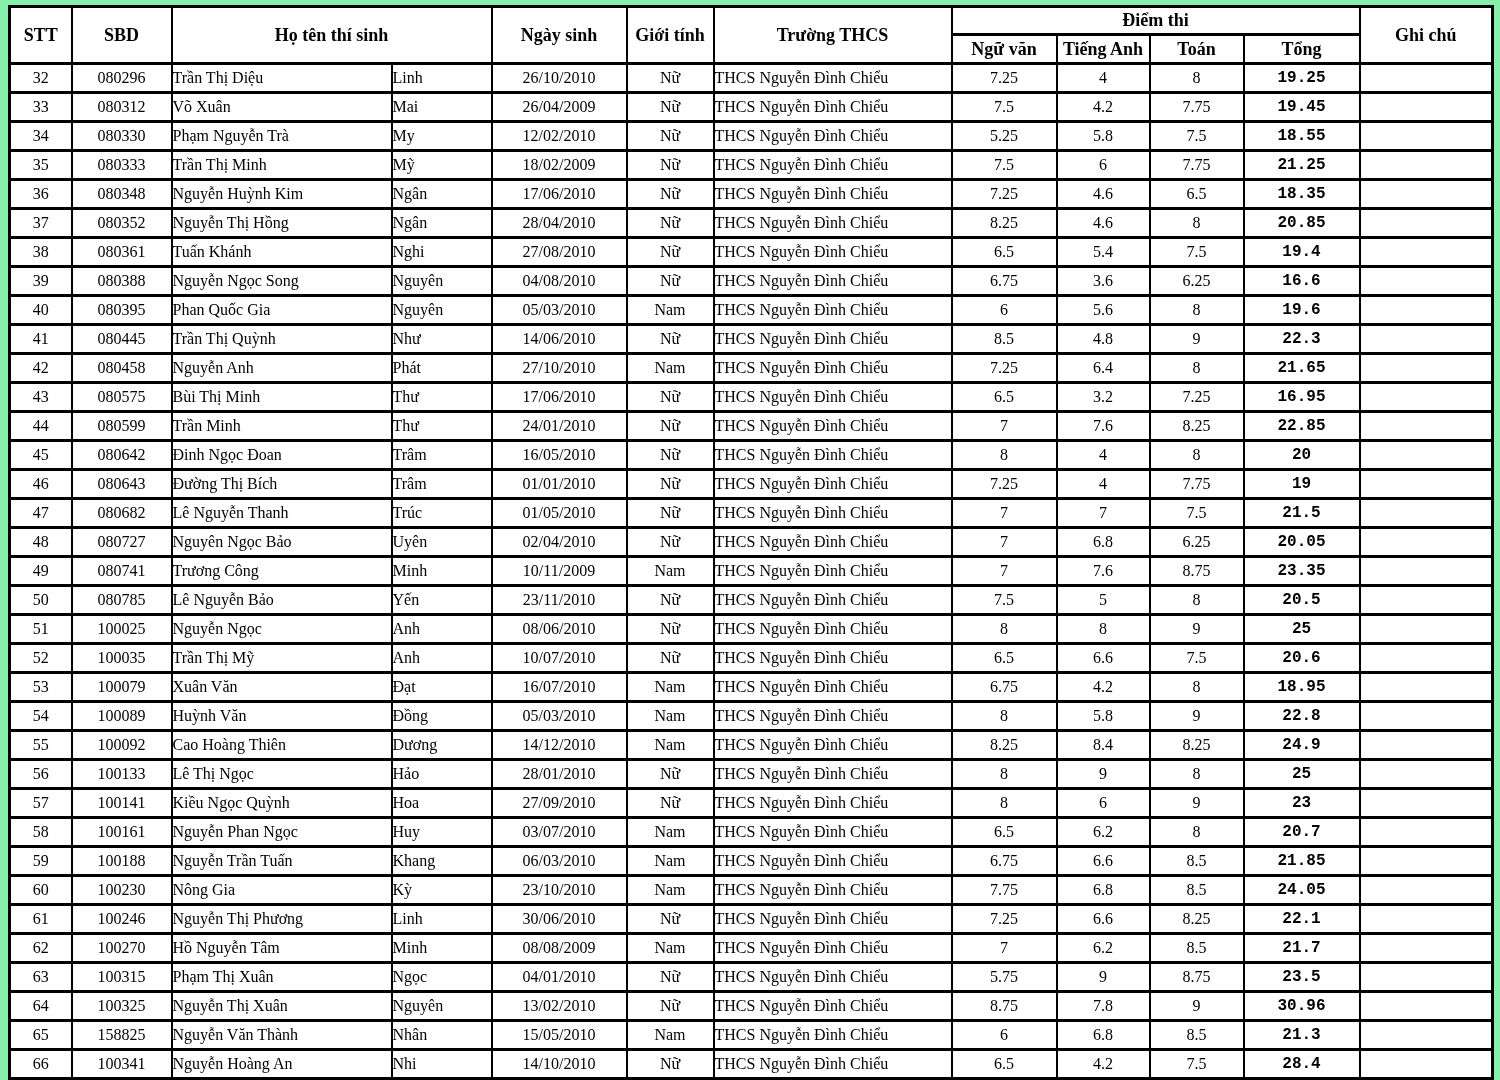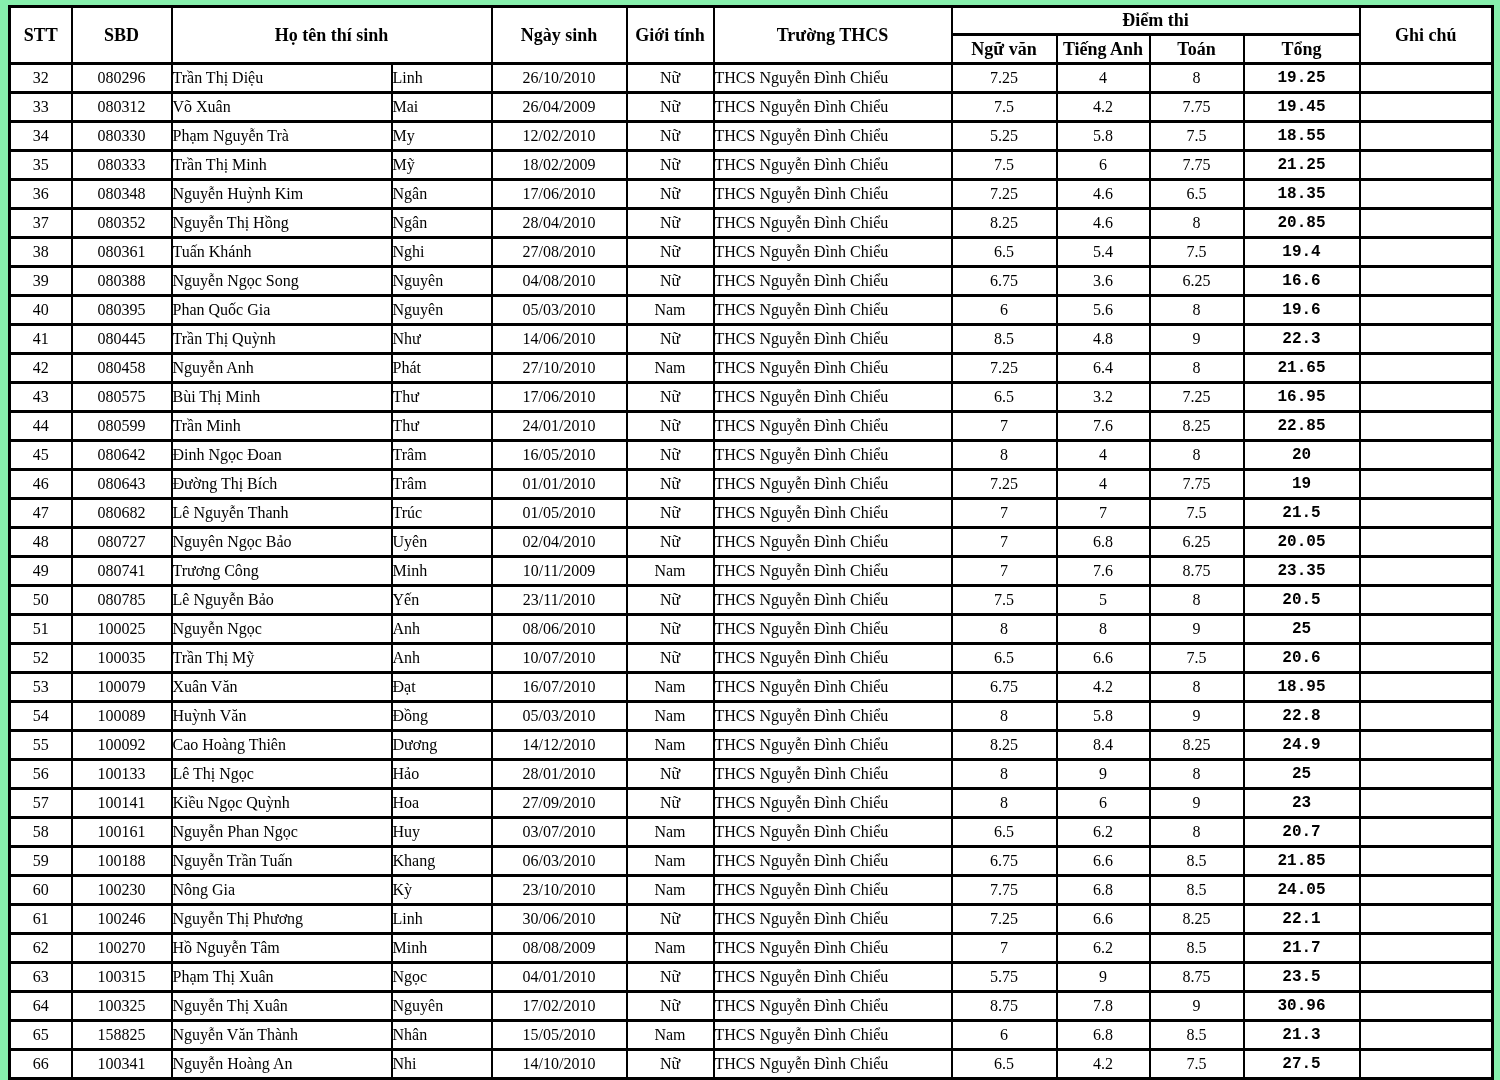--- a/index.html
+++ b/index.html
@@ -543,21 +543,21 @@
     <td>9</td>
     <td>8.75</td>
     <td class="cell-total">23.5</td>
     <td></td>
   </tr>
         <tr>
     <td>64</td>
     <td>100325</td>
     <td class="cell-left name-a">Nguyễn Thị Xuân</td>
     <td class="cell-left name-b">Nguyên</td>
-    <td>17/02/2010</td>
+    <td>13/02/2010</td>
     <td>Nữ</td>
     <td class="cell-left">THCS Nguyễn Đình Chiểu</td>
     <td>8.75</td>
     <td>7.8</td>
     <td>9</td>
     <td class="cell-total">30.96</td>
     <td></td>
   </tr>
         <tr>
     <td>65</td>
@@ -577,18 +577,18 @@
     <td>66</td>
     <td>100341</td>
     <td class="cell-left name-a">Nguyễn Hoàng An</td>
     <td class="cell-left name-b">Nhi</td>
     <td>14/10/2010</td>
     <td>Nữ</td>
     <td class="cell-left">THCS Nguyễn Đình Chiểu</td>
     <td>6.5</td>
     <td>4.2</td>
     <td>7.5</td>
-    <td class="cell-total">27.5</td>
+    <td class="cell-total">28.4</td>
     <td></td>
   </tr>
       </tbody>
   </table>
 </div>
 
 </body></html>

